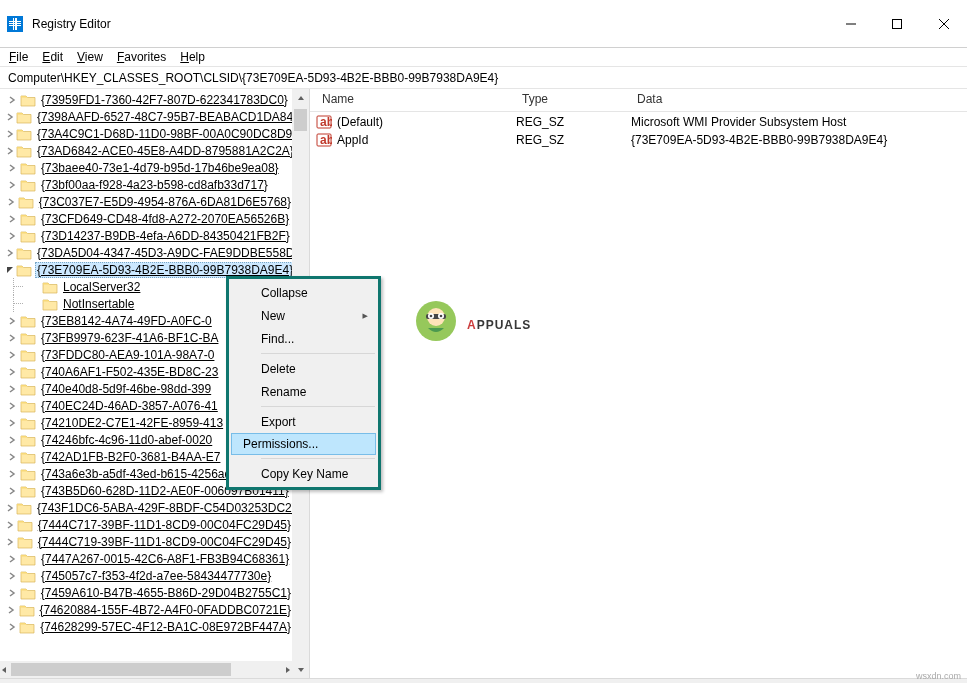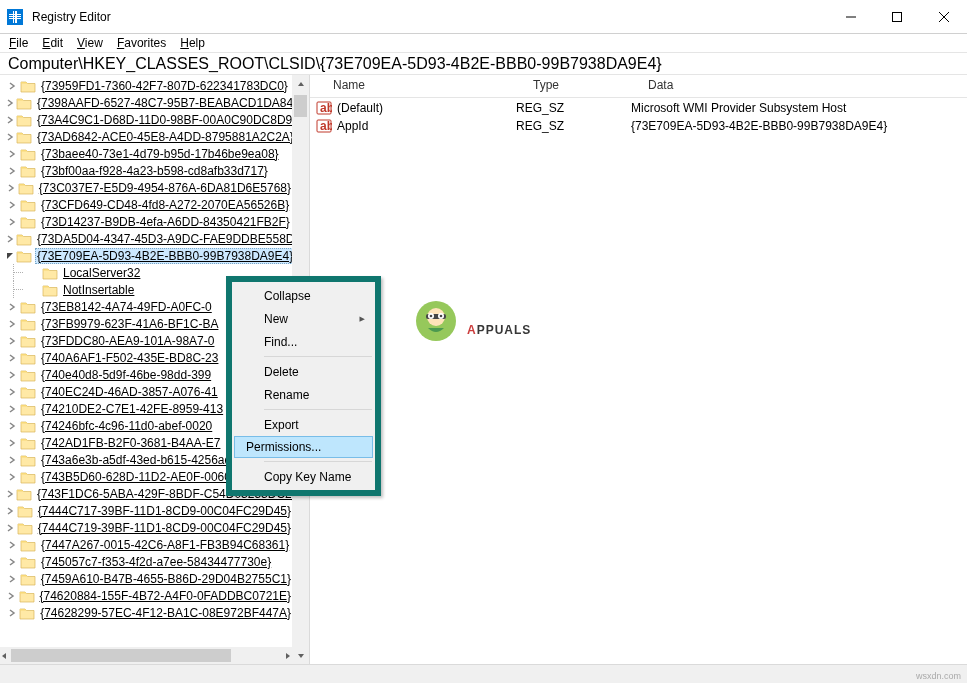--- a/index.html
+++ b/index.html
@@ -1,37 +1,37 @@
 <!DOCTYPE html>
 <html><head>
 <meta charset="utf-8">
 <style>
 * { margin: 0; padding: 0; box-sizing: border-box; font-family: "Segoe UI", Tahoma, sans-serif; font-size: 12px; }
 body { width: 967px; height: 683px; background: #fff; overflow: hidden; position: relative; }
 
-.titlebar { display: flex; align-items: center; height: 34px; background: #fff; border-bottom: 1px solid #d0d0d0; }
+.titlebar { display: flex; align-items: center; height: 48px; background: #fff; border-bottom: 1px solid #d0d0d0; }
 .titlebar .app-icon { width: 16px; height: 16px; margin: 0 7px; background: #0078d7; position: relative; }
 .titlebar .app-icon::before { content: ""; position: absolute; inset: 2px; background:
   linear-gradient(#fff,#fff) center/1px 100% no-repeat,
   linear-gradient(#fff,#fff) center/100% 1px no-repeat,
   linear-gradient(#fff,#fff) 33% 0/1px 100% no-repeat,
   linear-gradient(#fff,#fff) 66% 0/1px 100% no-repeat,
   linear-gradient(#fff,#fff) 0 33%/100% 1px no-repeat,
   linear-gradient(#fff,#fff) 0 66%/100% 1px no-repeat; }
 .titlebar .title { flex: 1; padding-left: 2px; }
 .win-btn { width: 46px; height: 30px; display: flex; align-items: center; justify-content: center; }
 .win-btn.close { width: 47px; background: transparent; }
 .win-btn svg { width: 10px; height: 10px; stroke: #000; stroke-width: 1; fill: none; }
 
 .menubar { display: flex; height: 19px; align-items: center; padding: 0 2px; background: #fff; border-bottom: 1px solid #e5e5e5; }
 .menubar .menu-item { padding: 1px 7px; cursor: default; }
 .menubar .menu-item:first-letter { text-decoration: underline; }
 
 .addressbar { height: 22px; display: flex; align-items: center; padding: 0 6px; border-bottom: 1px solid #e5e5e5; }
-.addr-input { flex: 1; border: none; height: 18px; font-size: 16px; outline: none; padding: 1px 2px; }
+.addr-input { flex: 1; border: none; height: 18px; font-size: 12px; outline: none; padding: 1px 2px; }
 
 .content { display: flex; height: calc(683px - 30px - 19px - 22px - 23px); }
 .tree-pane { width: 310px; border-right: 1px solid #dadada; position: relative; overflow: hidden; background: #fff; }
 .tree-scroll { position: absolute; right: 0; top: 0; width: 17px; height: 100%; background: #f0f0f0; display: flex; flex-direction: column; }
 .scroll-btn { height: 17px; display: flex; align-items: center; justify-content: center; }
 .scroll-btn svg { width: 8px; height: 8px; fill: #606060; }
 .scroll-track { flex: 1; position: relative; }
 .scroll-thumb { position: absolute; left: 2px; right: 2px; background: #cdcdcd; }
 .scroll-thumb.tree-thumb { top: 3px; height: 22px; }
 .scroll-thumb.hor-thumb { left: 3px; top: 2px; bottom: 2px; width: 220px; height: auto; }
@@ -47,42 +47,42 @@
 .tree-item .exp svg { width: 8px; height: 8px; stroke: #888; fill: none; stroke-width: 1.5; }
 .tree-item .exp.open svg { stroke: #444; }
 .tree-item.no-exp .exp { visibility: hidden; }
 .folder-ico { width: 16px; height: 14px; margin-right: 4px; position: relative; }
 .folder-ico svg { width: 16px; height: 14px; }
 .tree-item.selected span.lbl { background: #cce8ff; border: 1px dotted #7aa7c7; padding: 0 1px; margin-left: -1px; }
 .tree-item span.lbl { padding: 0 1px; }
 
 .list-pane { flex: 1; background: #fff; }
 .list-header { display: flex; height: 23px; border-bottom: 1px solid #e5e5e5; }
-.list-header .col { padding: 3px 23px; font-size: 12px; color: #333; border-right: 1px solid transparent; }
+.list-header .col { padding: 3px 12px; font-size: 12px; color: #333; border-right: 1px solid transparent; }
 .col.name { width: 200px; }
 .col.type { width: 115px; }
 .col.data { flex: 1; }
 .list-rows { padding-top: 1px; }
 .list-row { display: flex; height: 18px; align-items: center; }
 .list-row .cell { padding: 0 6px; display: flex; align-items: center; }
 .cell.name { width: 200px; }
 .cell.type { width: 115px; }
 .cell.data { flex: 1; }
 .val-ico { width: 16px; height: 16px; margin-right: 5px; }
 .val-ico svg { width: 16px; height: 16px; }
 
 .statusbar { height: 23px; border-top: 1px solid #dadada; background: #f0f0f0; }
 
-.ctx-menu { position: absolute; left: 226px; top: 276px; width: 155px; background: #f0f0f0; border: 6px solid #0f766e; box-shadow: 2px 2px 3px rgba(0,0,0,.25); padding: 2px; }
+.ctx-menu { position: absolute; left: 226px; top: 276px; width: 155px; background: #f0f0f0; border: 3px solid #0f766e; box-shadow: 2px 2px 3px rgba(0,0,0,.25); padding: 2px; }
 .ctx-item { height: 23px; display: flex; align-items: center; padding-left: 30px; position: relative; cursor: default; }
 .ctx-item.has-sub::after { content: "▶"; position: absolute; right: 8px; font-size: 7px; color: #555; }
 .ctx-sep { height: 1px; background: #d7d7d7; margin: 3px 1px 3px 30px; }
 .ctx-item.hl { background: #bee6fd; border: 1px solid #78bde8; padding-left: 11px; height: 22px; }
 
-.watermark { position: absolute; left: 415px; top: 300px; display: flex; align-items: flex-end; opacity: .9; pointer-events: none; }
+.watermark { position: absolute; left: 415px; top: 300px; display: flex; align-items: flex-start; opacity: .9; pointer-events: none; }
 .watermark .wm-icon { width: 42px; height: 42px; margin-right: 10px; }
 .watermark .wm-text { font-size: 32px; font-weight: 600; letter-spacing: 1px; color: #222; }
 .wm-text .red { color: #c62828; }
 
 .footer-txt { position: absolute; right: 6px; bottom: 2px; font-size: 9px; color: #aaa; }
 </style>
 </head>
 <body>
 
 <div class="titlebar">

